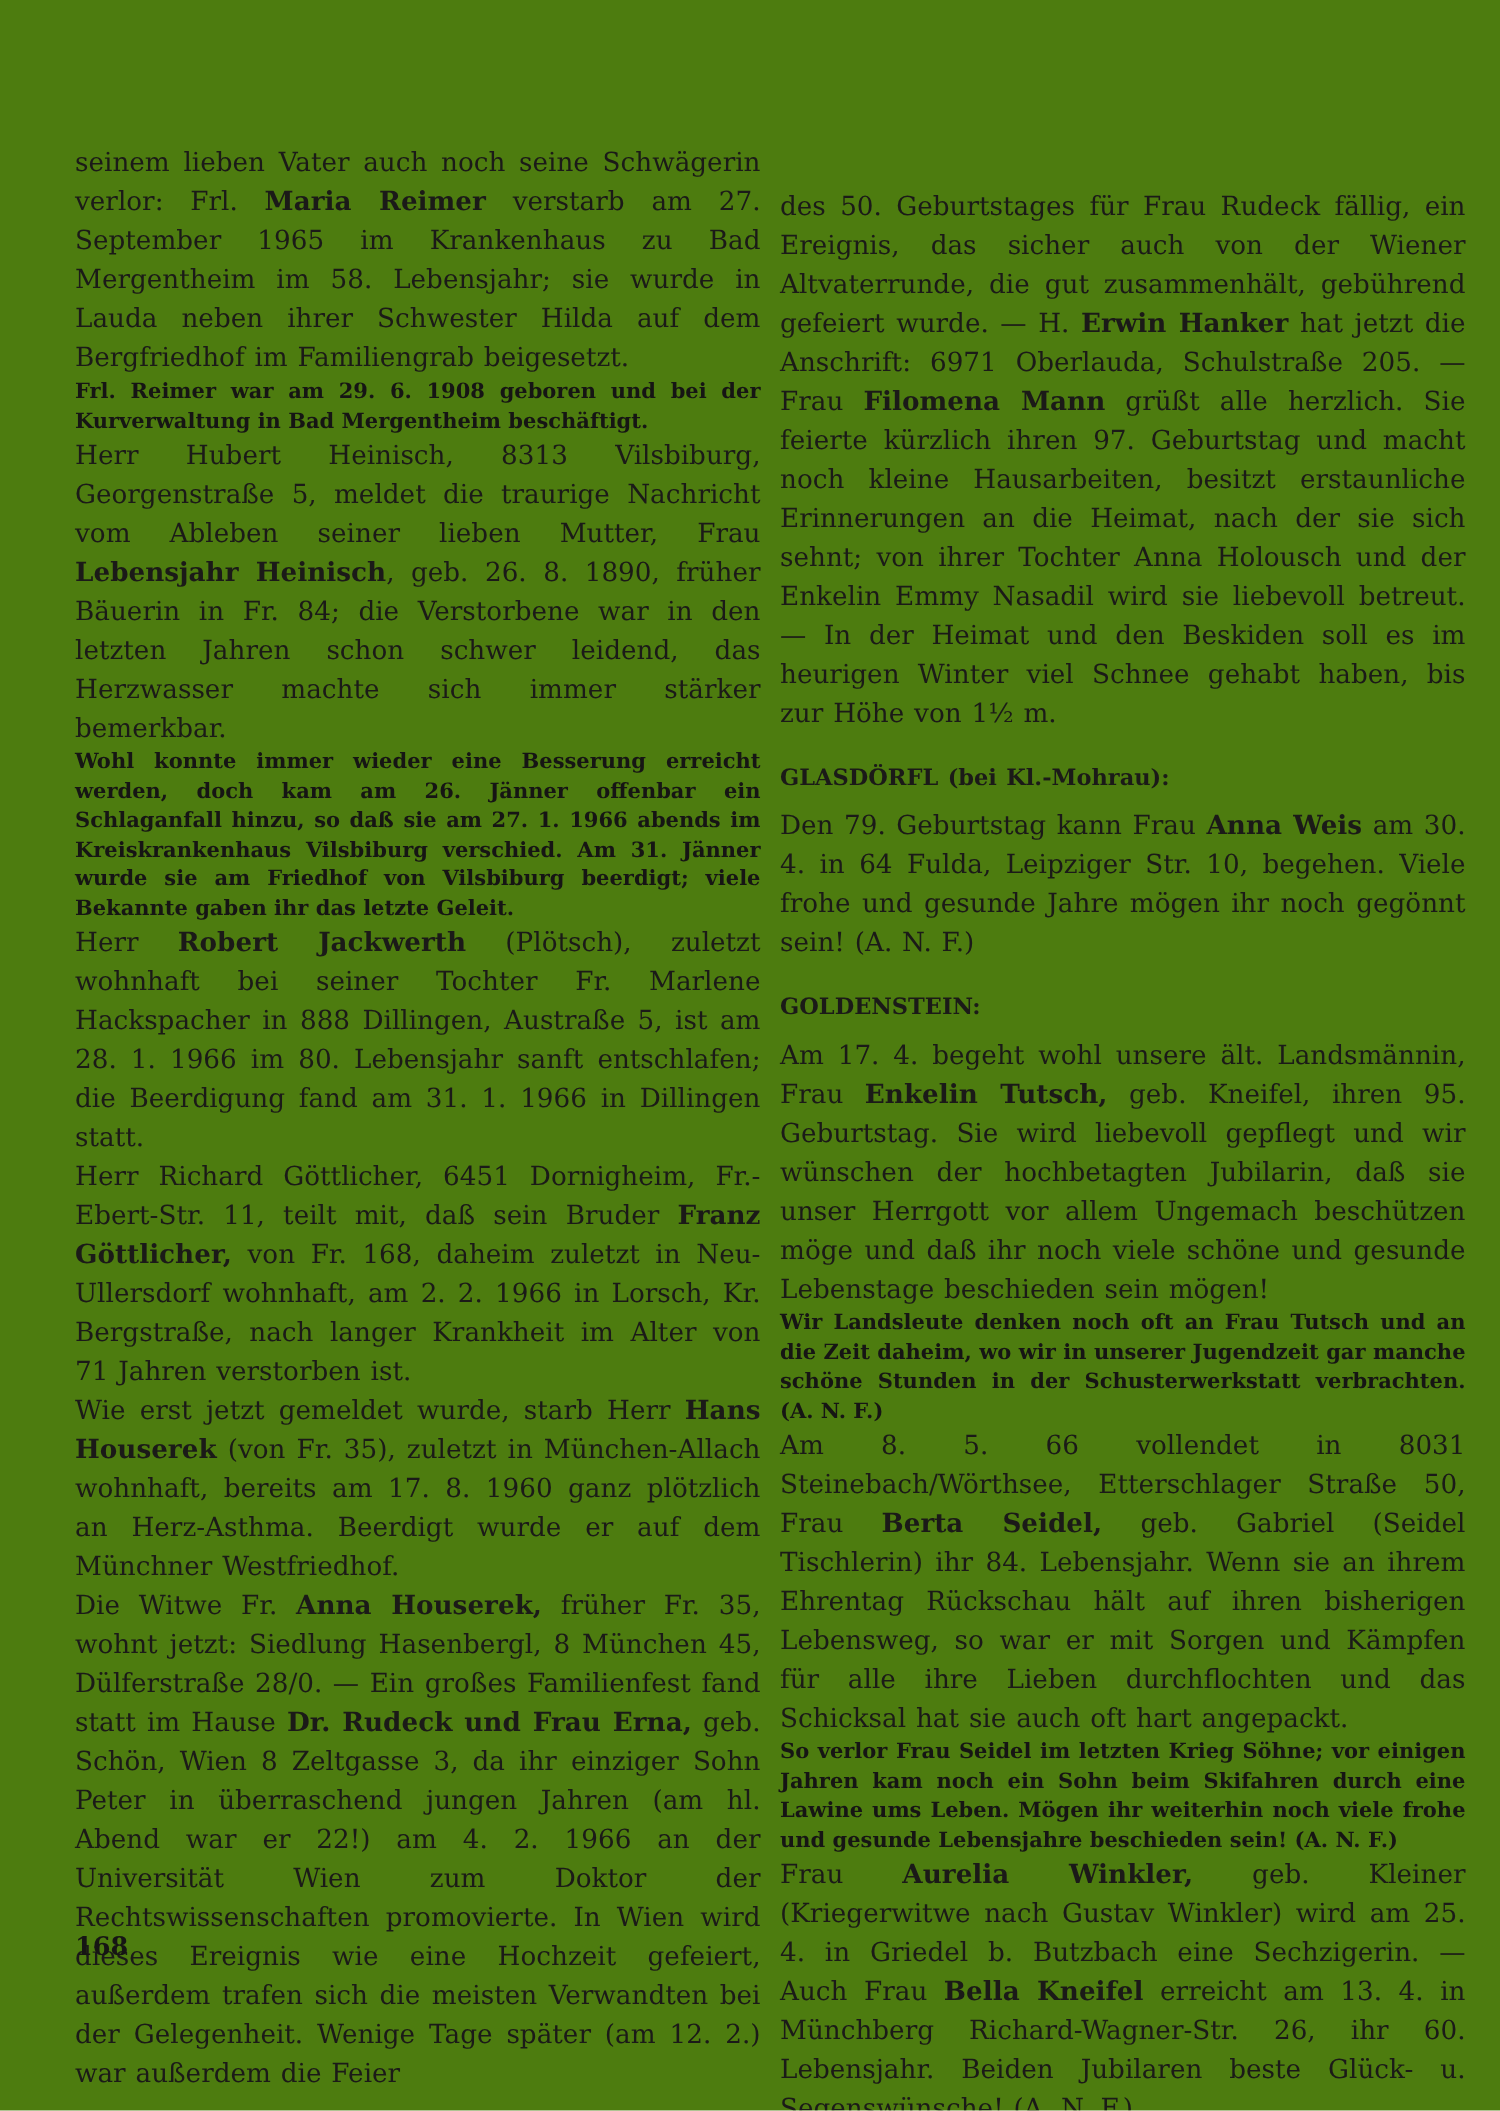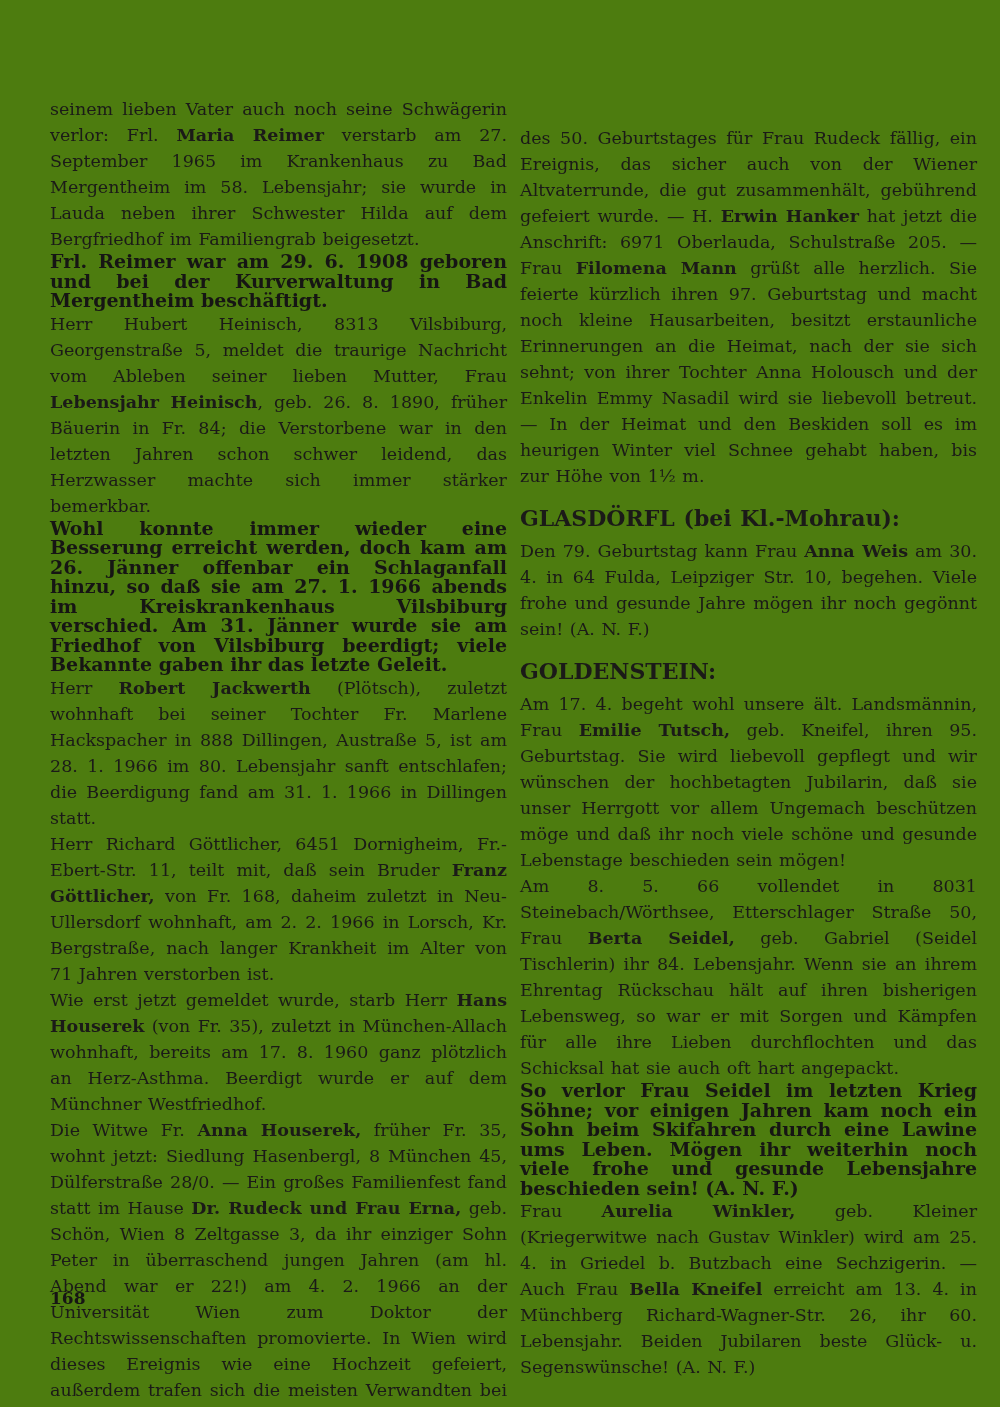--- a/index.html
+++ b/index.html
@@ -28,28 +28,28 @@
   .col-right { left: 520px; margin-top: 29px; }
 
   p.body {
     margin: 0;
     font-size: 17.5px;
     line-height: 26px;
     word-spacing: 1px;
   }
   p.small {
     margin: 0;
-    font-size: 19px;
+    font-size: 14px;
     line-height: 19.5px;
     font-weight: bold;
     color: #161514;
   }
   h3.heading {
     margin: 16px 0 7px 0;
-    font-size: 22px;
+    font-size: 15px;
     line-height: 26px;
     font-weight: bold;
     text-align: left;
     word-spacing: 1px;
   }
   b { font-weight: bold; }
 
   .page-number {
     position: absolute;
     left: 50px;
@@ -72,19 +72,20 @@
       <p class="body"><span>Herr </span><b>Robert Jackwerth</b><span> (Plötsch), zuletzt wohnhaft bei seiner Tochter Fr. Marlene Hackspacher in 888 Dillingen, Austraße 5, ist am 28. 1. 1966 im 80. Lebensjahr sanft entschlafen; die Beerdigung fand am 31. 1. 1966 in Dillingen statt.</span></p>
       <p class="body"><span>Herr Richard Göttlicher, 6451 Dornigheim, Fr.-Ebert-Str. 11, teilt mit, daß sein Bruder </span><b>Franz Göttlicher,</b><span> von Fr. 168, daheim zuletzt in Neu-Ullersdorf wohnhaft, am 2. 2. 1966 in Lorsch, Kr. Bergstraße, nach langer Krankheit im Alter von 71 Jahren verstorben ist.</span></p>
       <p class="body"><span>Wie erst jetzt gemeldet wurde, starb Herr </span><b>Hans Houserek</b><span> (von Fr. 35), zuletzt in München-Allach wohnhaft, bereits am 17. 8. 1960 ganz plötzlich an Herz-Asthma. Beerdigt wurde er auf dem Münchner Westfriedhof.</span></p>
       <p class="body"><span>Die Witwe Fr. </span><b>Anna Houserek,</b><span> früher Fr. 35, wohnt jetzt: Siedlung Hasenbergl, 8 München 45, Dülferstraße 28/0. — Ein großes Familienfest fand statt im Hause </span><b>Dr. Rudeck und Frau Erna,</b><span> geb. Schön, Wien 8 Zeltgasse 3, da ihr einziger Sohn Peter in überraschend jungen Jahren (am hl. Abend war er 22!) am 4. 2. 1966 an der Universität Wien zum Doktor der Rechtswissenschaften promovierte. In Wien wird dieses Ereignis wie eine Hochzeit gefeiert, außerdem trafen sich die meisten Verwandten bei der Gelegenheit. Wenige Tage später (am 12. 2.) war außerdem die Feier</span></p>
     </div>
   <div class="col col-right">
       <p class="body"><span>des 50. Geburtstages für Frau Rudeck fällig, ein Ereignis, das sicher auch von der Wiener Altvaterrunde, die gut zusammenhält, gebührend gefeiert wurde. — H. </span><b>Erwin Hanker</b><span> hat jetzt die Anschrift: 6971 Oberlauda, Schulstraße 205. — Frau </span><b>Filomena Mann</b><span> grüßt alle herzlich. Sie feierte kürzlich ihren 97. Geburtstag und macht noch kleine Hausarbeiten, besitzt erstaunliche Erinnerungen an die Heimat, nach der sie sich sehnt; von ihrer Tochter Anna Holousch und der Enkelin Emmy Nasadil wird sie liebevoll betreut. — In der Heimat und den Beskiden soll es im heurigen Winter viel Schnee gehabt haben, bis zur Höhe von 1½ m.</span></p>
       <h3 class="heading"><b>GLASDÖRFL (bei Kl.-Mohrau):</b></h3>
       <p class="body"><span>Den 79. Geburtstag kann Frau </span><b>Anna Weis</b><span> am 30. 4. in 64 Fulda, Leipziger Str. 10, begehen. Viele frohe und gesunde Jahre mögen ihr noch gegönnt sein! (A. N. F.)</span></p>
       <h3 class="heading"><b>GOLDENSTEIN:</b></h3>
-      <p class="body"><span>Am 17. 4. begeht wohl unsere ält. Landsmännin, Frau </span><b>Emilie Tutsch,</b><span> geb. Kneifel, ihren 95. Geburtstag. Sie wird liebevoll gepflegt und wir wünschen der hochbetagten Jubilarin, daß sie unser Herrgott vor allem Ungemach beschützen möge und daß ihr noch viele schöne und gesunde Lebenstage beschieden sein mögen!</span></p>
+      <p class="body"><span>Am 17. 4. begeht wohl unsere ält. Landsmännin, Frau </span><b>Enkelin Tutsch,</b><span> geb. Kneifel, ihren 95. Geburtstag. Sie wird liebevoll gepflegt und wir wünschen der hochbetagten Jubilarin, daß sie unser Herrgott vor allem Ungemach beschützen möge und daß ihr noch viele schöne und gesunde Lebenstage beschieden sein mögen!</span></p>
+      <p class="small"><span>Wir Landsleute denken noch oft an Frau Tutsch und an die Zeit daheim, wo wir in unserer Jugendzeit gar manche schöne Stunden in der Schusterwerkstatt verbrachten. (A. N. F.)</span></p>
       <p class="body"><span>Am 8. 5. 66 vollendet in 8031 Steinebach/Wörthsee, Etterschlager Straße 50, Frau </span><b>Berta Seidel,</b><span> geb. Gabriel (Seidel Tischlerin) ihr 84. Lebensjahr. Wenn sie an ihrem Ehrentag Rückschau hält auf ihren bisherigen Lebensweg, so war er mit Sorgen und Kämpfen für alle ihre Lieben durchflochten und das Schicksal hat sie auch oft hart angepackt.</span></p>
       <p class="small"><span>So verlor Frau Seidel im letzten Krieg Söhne; vor einigen Jahren kam noch ein Sohn beim Skifahren durch eine Lawine ums Leben. Mögen ihr weiterhin noch viele frohe und gesunde Lebensjahre beschieden sein! (A. N. F.)</span></p>
       <p class="body"><span>Frau </span><b>Aurelia Winkler,</b><span> geb. Kleiner (Kriegerwitwe nach Gustav Winkler) wird am 25. 4. in Griedel b. Butzbach eine Sechzigerin. — Auch Frau </span><b>Bella Kneifel</b><span> erreicht am 13. 4. in Münchberg Richard-Wagner-Str. 26, ihr 60. Lebensjahr. Beiden Jubilaren beste Glück- u. Segenswünsche! (A. N. F.)</span></p>
     </div>
   <div class="page-number">168</div>
 </div>
 
 </body></html>

